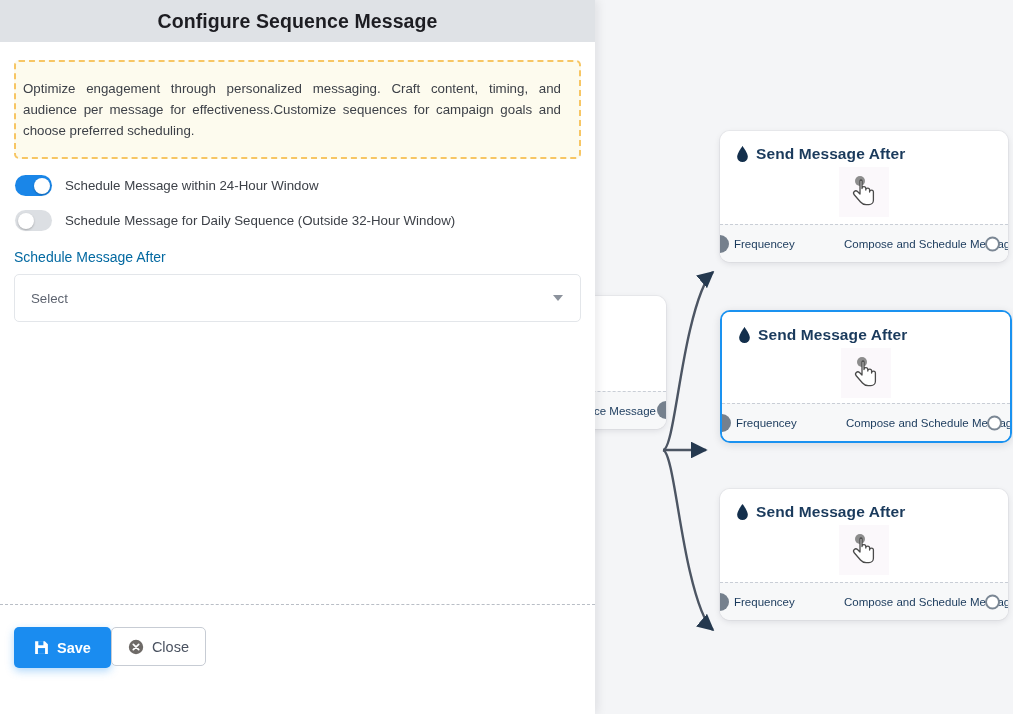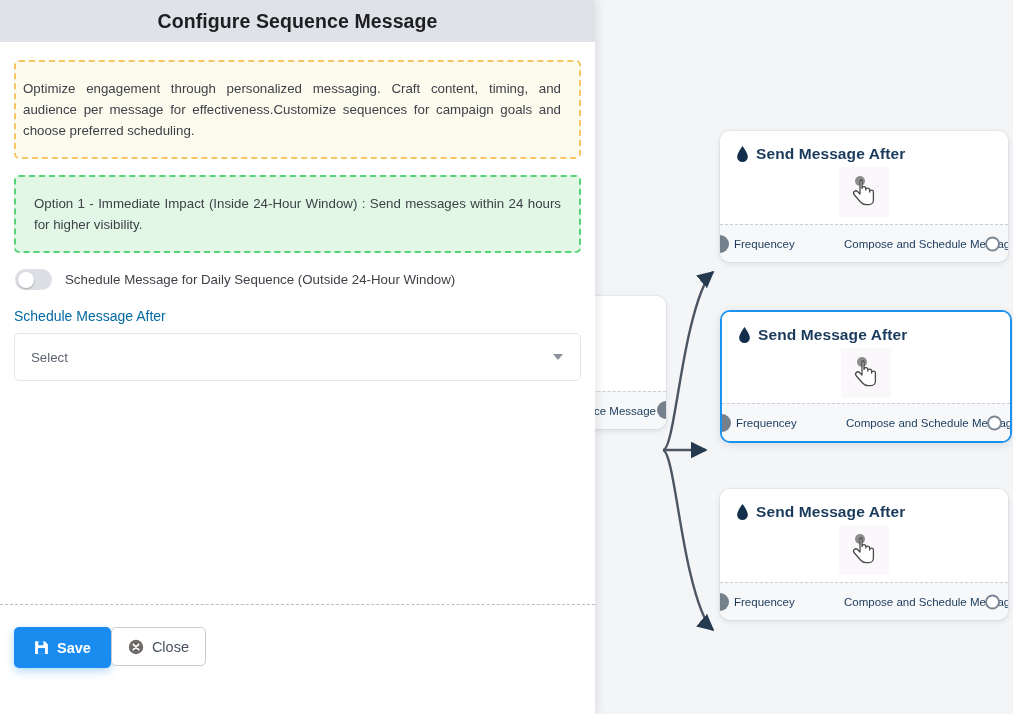--- a/index.html
+++ b/index.html
@@ -341,31 +341,34 @@
     <div class="modal-header">
       <span class="modal-title">Configure Sequence Message</span>
     </div>
 
     <div class="modal-body">
 
       <div class="callout warn">
         <span>Optimize engagement through personalized messaging. Craft content, timing, and audience per message for effectiveness.Customize sequences for campaign goals and choose preferred scheduling.</span>
       </div>
 
-      <div class="callout ok">
-        <span>Option 1 - Immediate Impact (Inside 24-Hour Window) : Send messages within 24 hours for higher visibility.</span>
-      </div>
 
 
       <div class="toggles">
+        <div class="toggle-row">
+          <div class="switch on">
+            <div class="knob"></div>
+          </div>
+          <span class="toggle-label">Schedule Message within 24-Hour Window</span>
+        </div>
         <div class="toggle-row">
           <div class="switch off">
             <div class="knob"></div>
           </div>
-          <span class="toggle-label">Schedule Message for Daily Sequence (Outside 24-Hour Window)</span>
+          <span class="toggle-label">Schedule Message for Daily Sequence (Outside 32-Hour Window)</span>
         </div>
       </div>
 
       <div class="field-group">
         <label class="field-label">Schedule Message After</label>
         <div class="select-box">
           <span class="select-value">Select</span>
           <span class="caret"></span>
         </div>
       </div>

